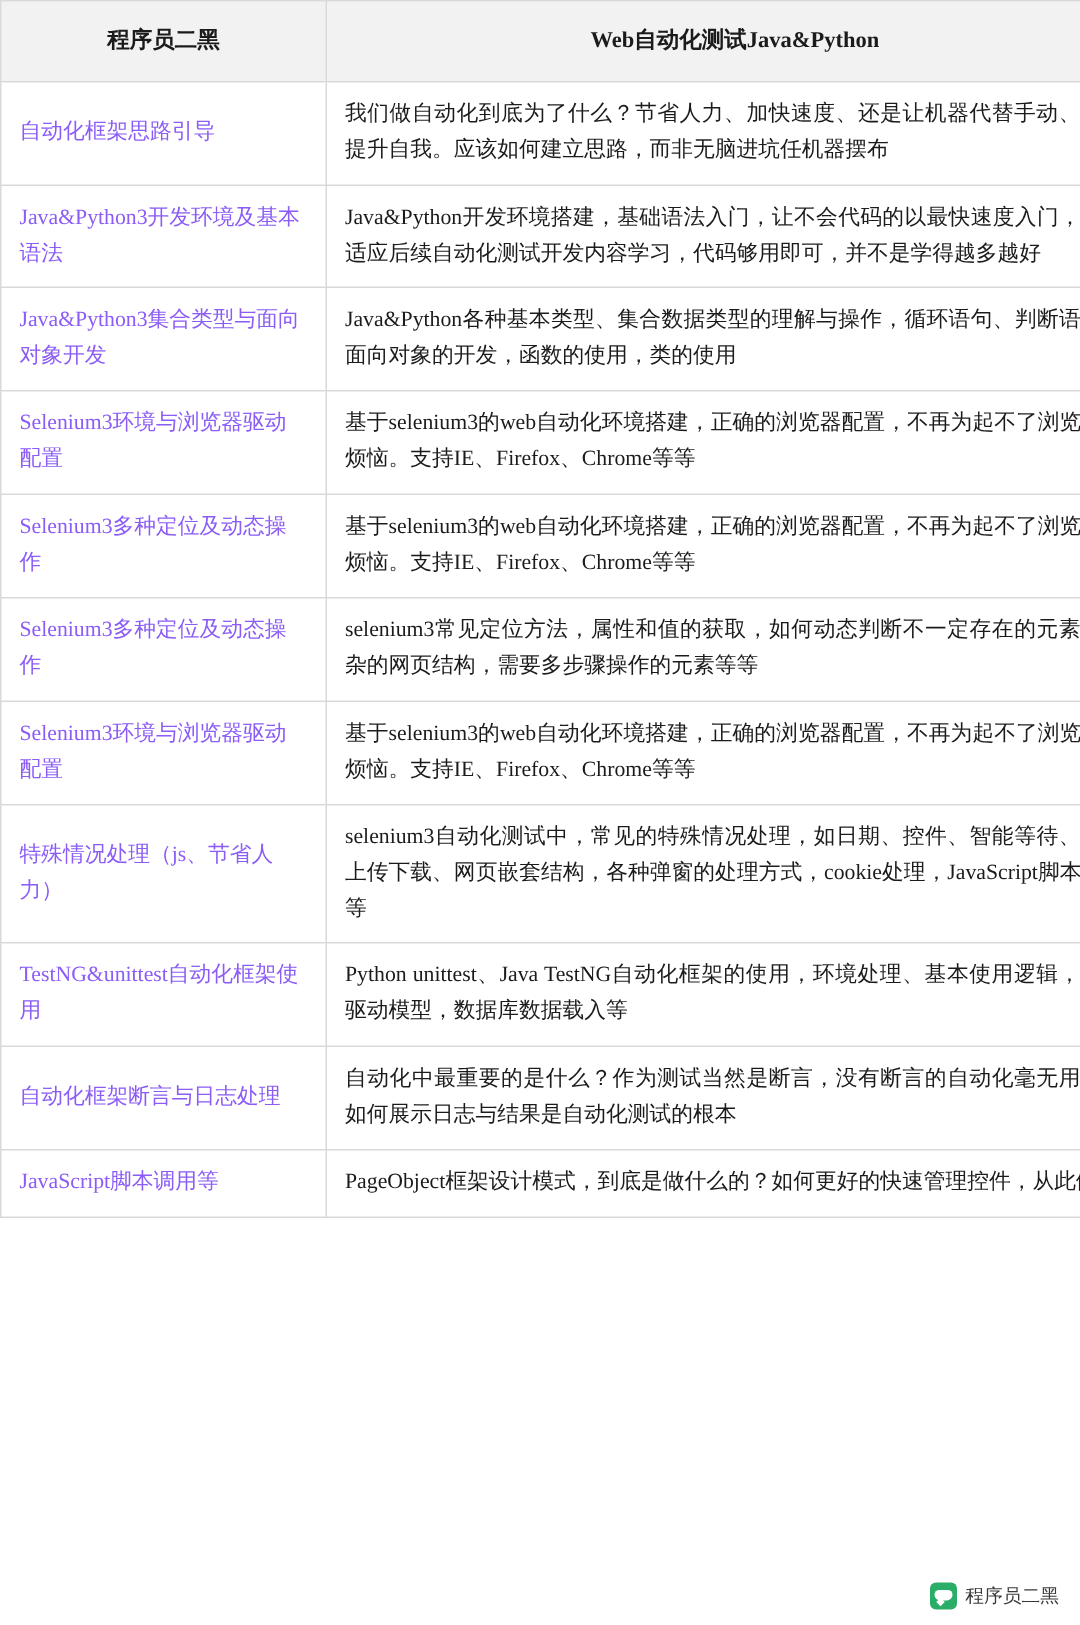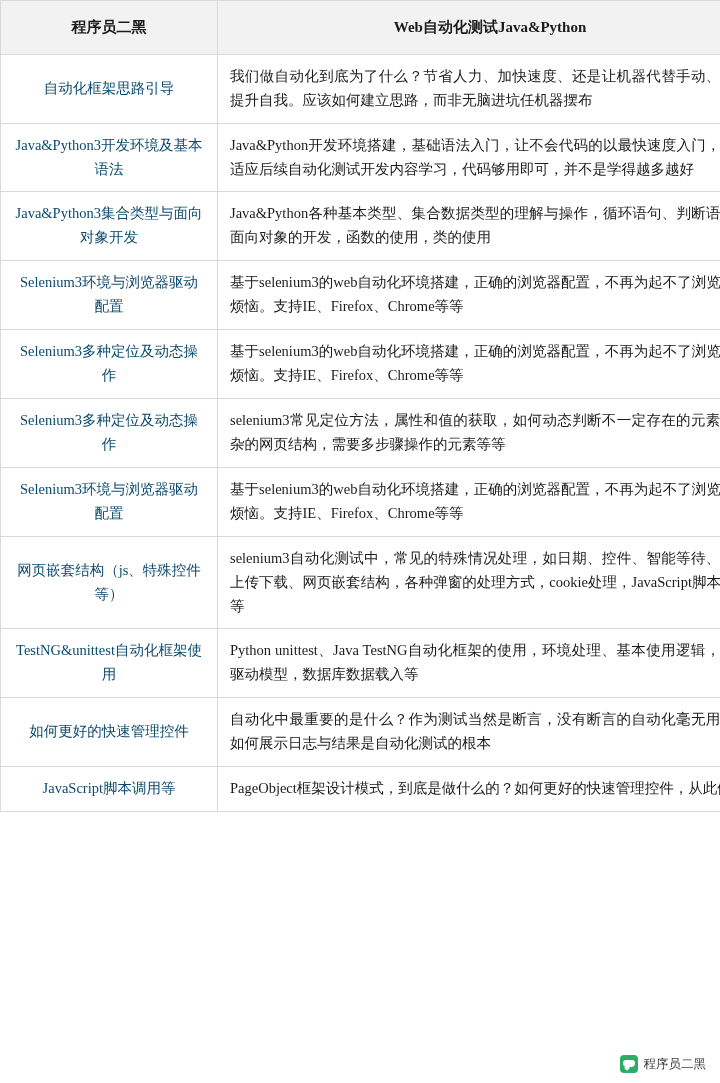--- a/index.html
+++ b/index.html
@@ -36,22 +36,22 @@
     padding: 14px 10px;
     color: #1b1b1b;
   }
   .col-title {
     width: 196px;
   }
   .col-desc {
     width: 524px;
   }
   .course-table tbody td.cell-title {
-    text-align: center;
-    color: #0c4a6e;
+    text-align: left;
+    color: #8b5cf6;
   }
   .course-table tbody td.cell-desc {
     text-align: justify;
     text-justify: inter-ideograph;
     color: #1b1b1b;
   }
   .watermark {
     position: absolute;
     right: 14px;
     bottom: 10px;
@@ -124,29 +124,29 @@
     </tr>
     <tr>
       <td class="cell-title">Selenium3多种定位及动态操作</td>
       <td class="cell-desc">selenium3常见定位方法，属性和值的获取，如何动态判断不一定存在的元素，复杂的网页结构，需要多步骤操作的元素等等</td>
     </tr>
     <tr>
       <td class="cell-title">Selenium3环境与浏览器驱动配置</td>
       <td class="cell-desc">基于selenium3的web自动化环境搭建，正确的浏览器配置，不再为起不了浏览器而烦恼。支持IE、Firefox、Chrome等等</td>
     </tr>
     <tr>
-      <td class="cell-title">网页嵌套结构（js、特殊控件等）</td>
+      <td class="cell-title">特殊情况处理（js、节省人力）</td>
       <td class="cell-desc">selenium3自动化测试中，常见的特殊情况处理，如日期、控件、智能等待、文件上传下载、网页嵌套结构，各种弹窗的处理方式，cookie处理，JavaScript脚本调用等</td>
     </tr>
     <tr>
       <td class="cell-title">TestNG&amp;unittest自动化框架使用</td>
       <td class="cell-desc">Python unittest、Java TestNG自动化框架的使用，环境处理、基本使用逻辑，数据驱动模型，数据库数据载入等</td>
     </tr>
     <tr>
-      <td class="cell-title">如何更好的快速管理控件</td>
+      <td class="cell-title">自动化框架断言与日志处理</td>
       <td class="cell-desc">自动化中最重要的是什么？作为测试当然是断言，没有断言的自动化毫无用处，如何展示日志与结果是自动化测试的根本</td>
     </tr>
     <tr>
       <td class="cell-title">JavaScript脚本调用等</td>
       <td class="cell-desc">PageObject框架设计模式，到底是做什么的？如何更好的快速管理控件，从此做起</td>
     </tr>
   </tbody>
 </table>
 
 <div class="watermark">

